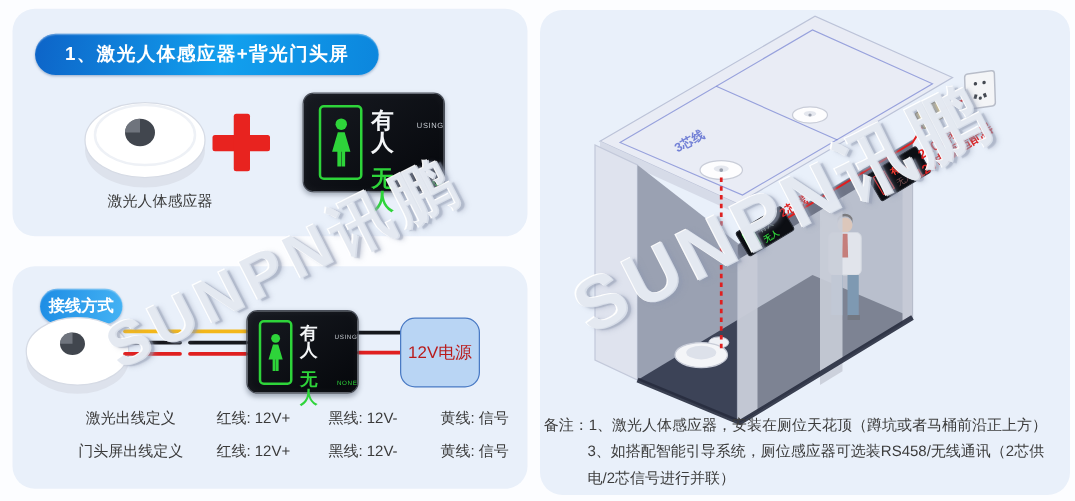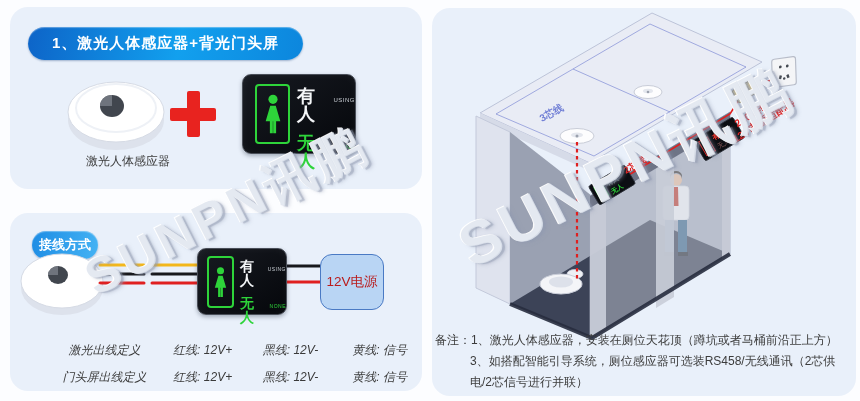--- a/index.html
+++ b/index.html
@@ -57,21 +57,21 @@
   #screen2 .sub { font-size:5px; }
   #screen2 .scr-row + .scr-row { margin-top:9px; }
 
   
   #powerbox { position:absolute; left:310px; top:41px; width:64px; height:56px;
     background:#b9d5f4; border:1.6px solid #4a7ac4; border-radius:12px;
     display:flex; align-items:center; justify-content:center;
     font-size:13.5px; color:#b91c1c; }
 
   
-  .wire-rows { position:absolute; left:0; top:124px; width:412px;font-style:italic; }
+  .wire-rows { position:absolute; left:0; top:108px; width:412px; }
   .wire-row { display:flex; padding-left:46px; height:27px; align-items:center; font-size:12px; }
   .wire-row .lbl { width:106px; text-align:center; }
   .wire-row .col { width:76px; margin-left:20px; }
 
   
   #notes { position:absolute; left:3px; top:322px; width:418px;
            font-size:12px; line-height:21px; color:#3c3c3c; }
   #notes .indent { margin-left:35px; }
 
   

